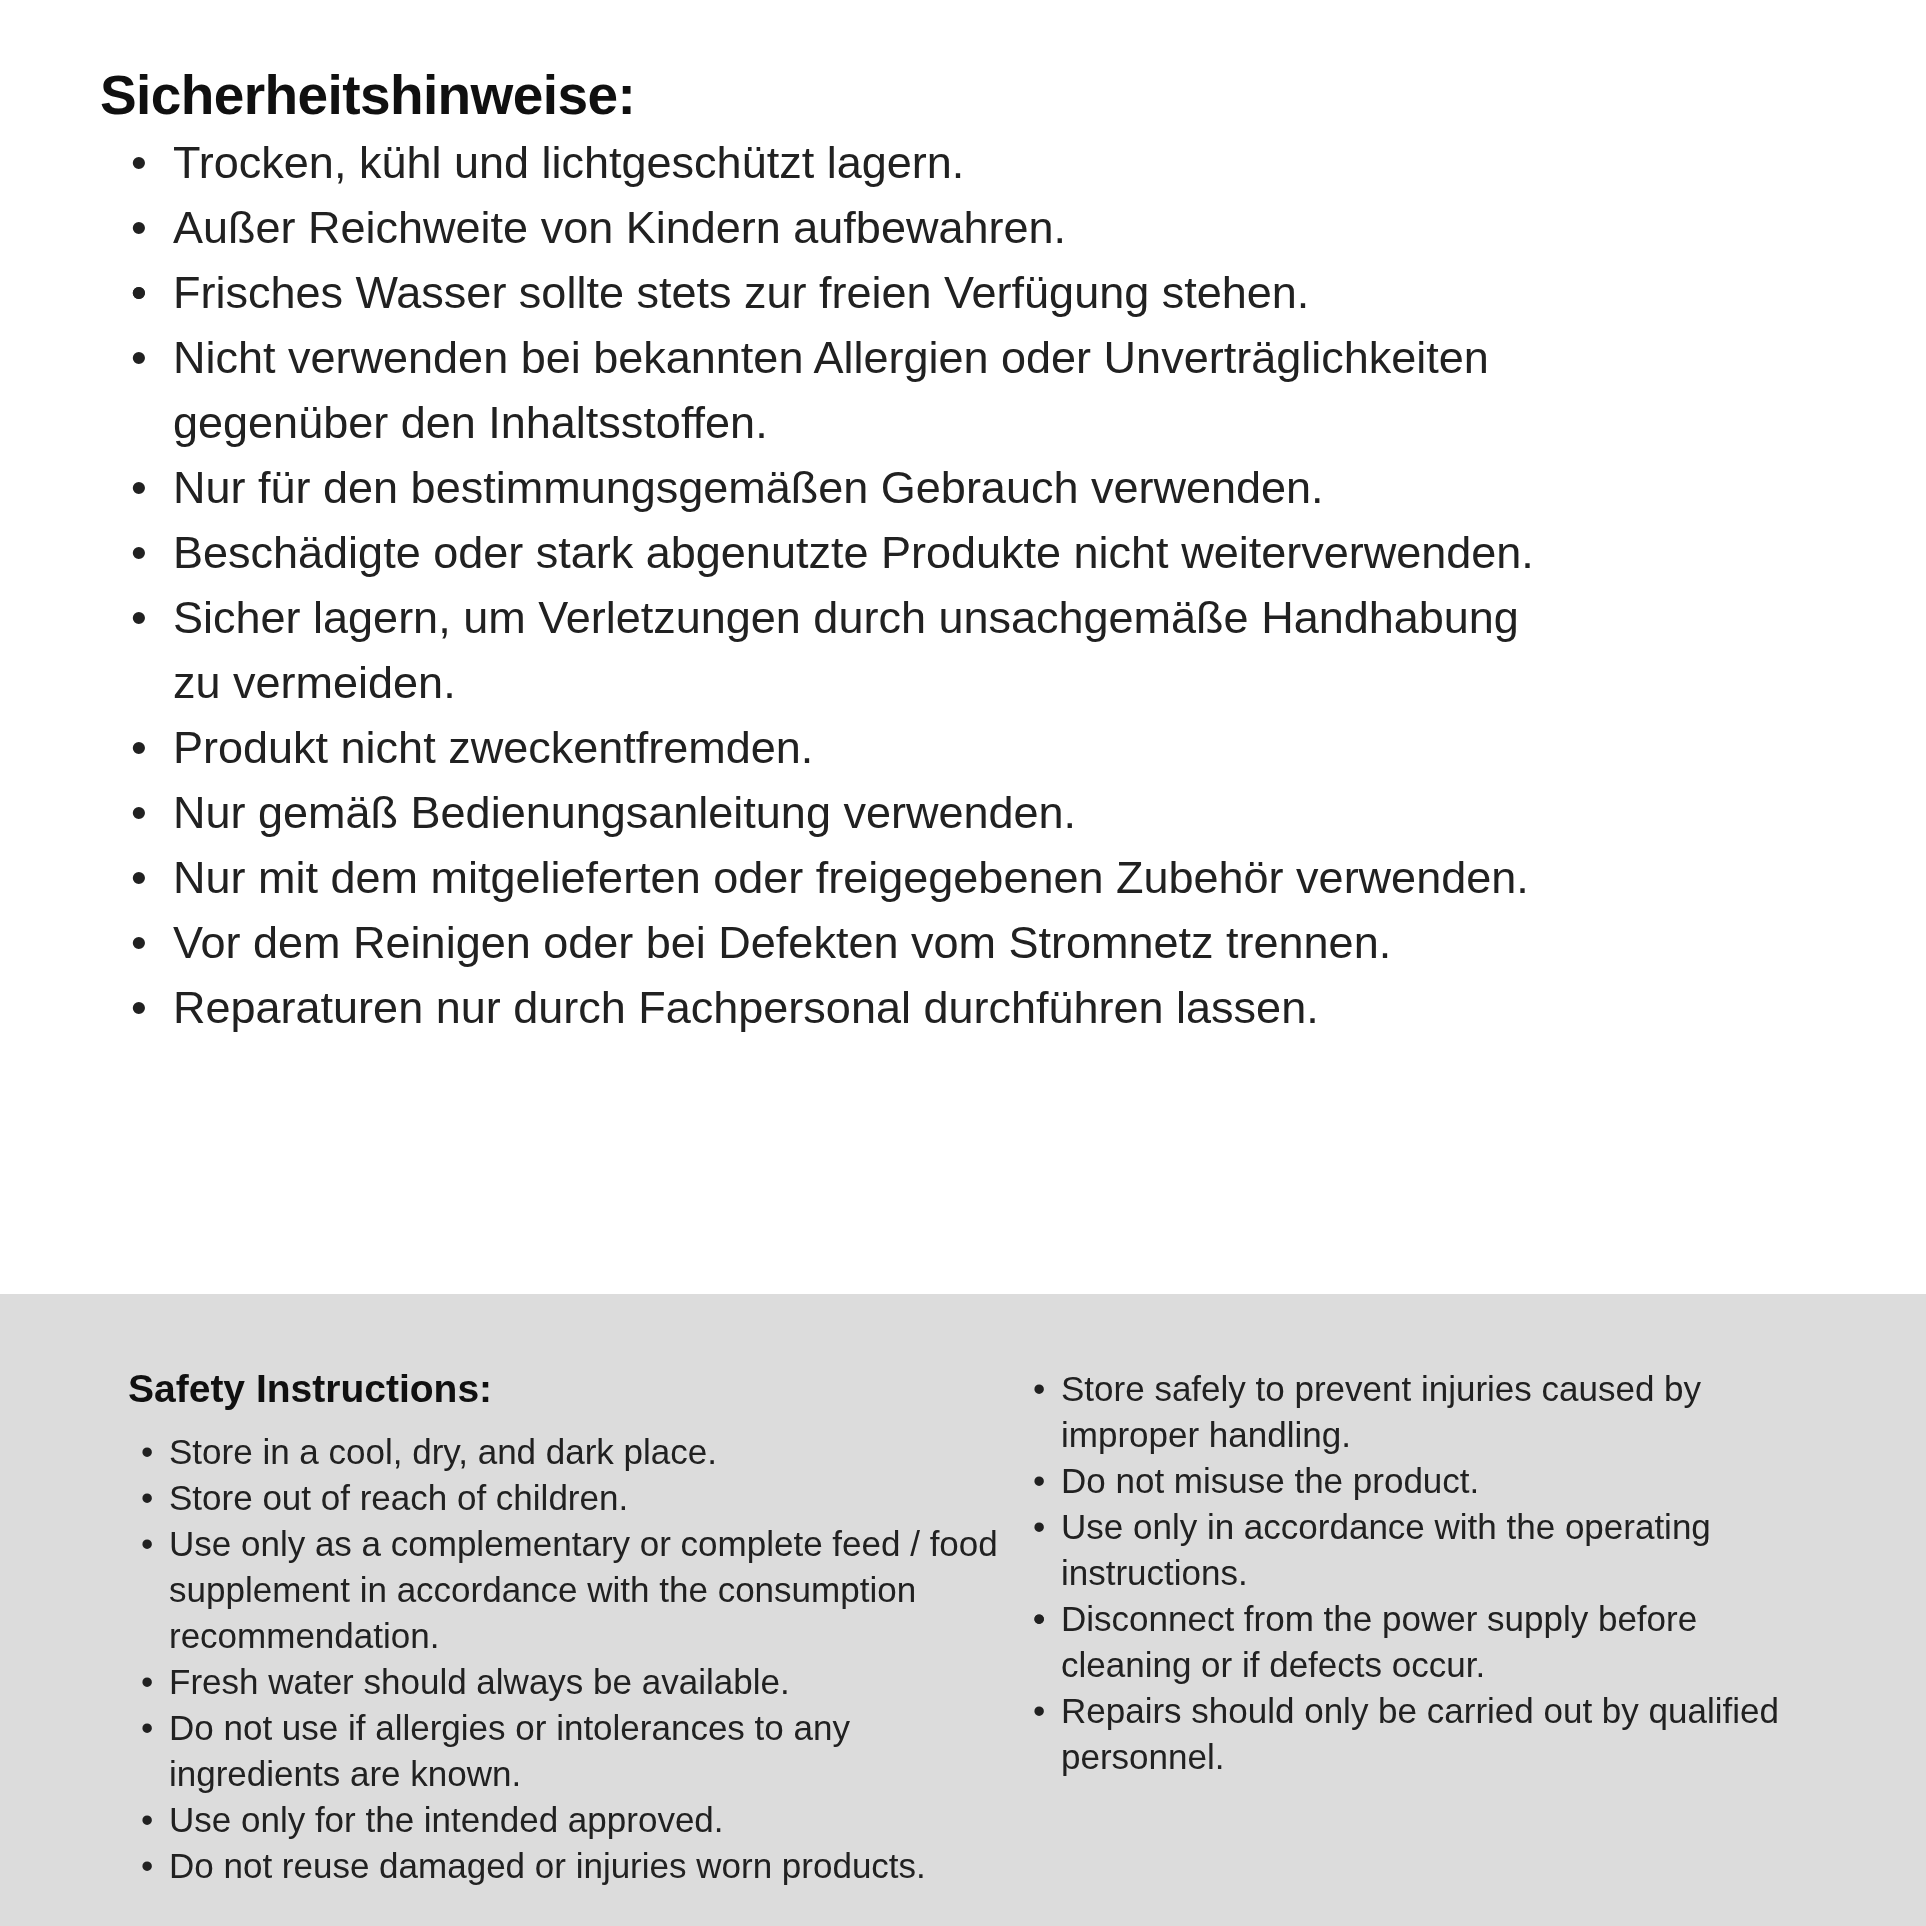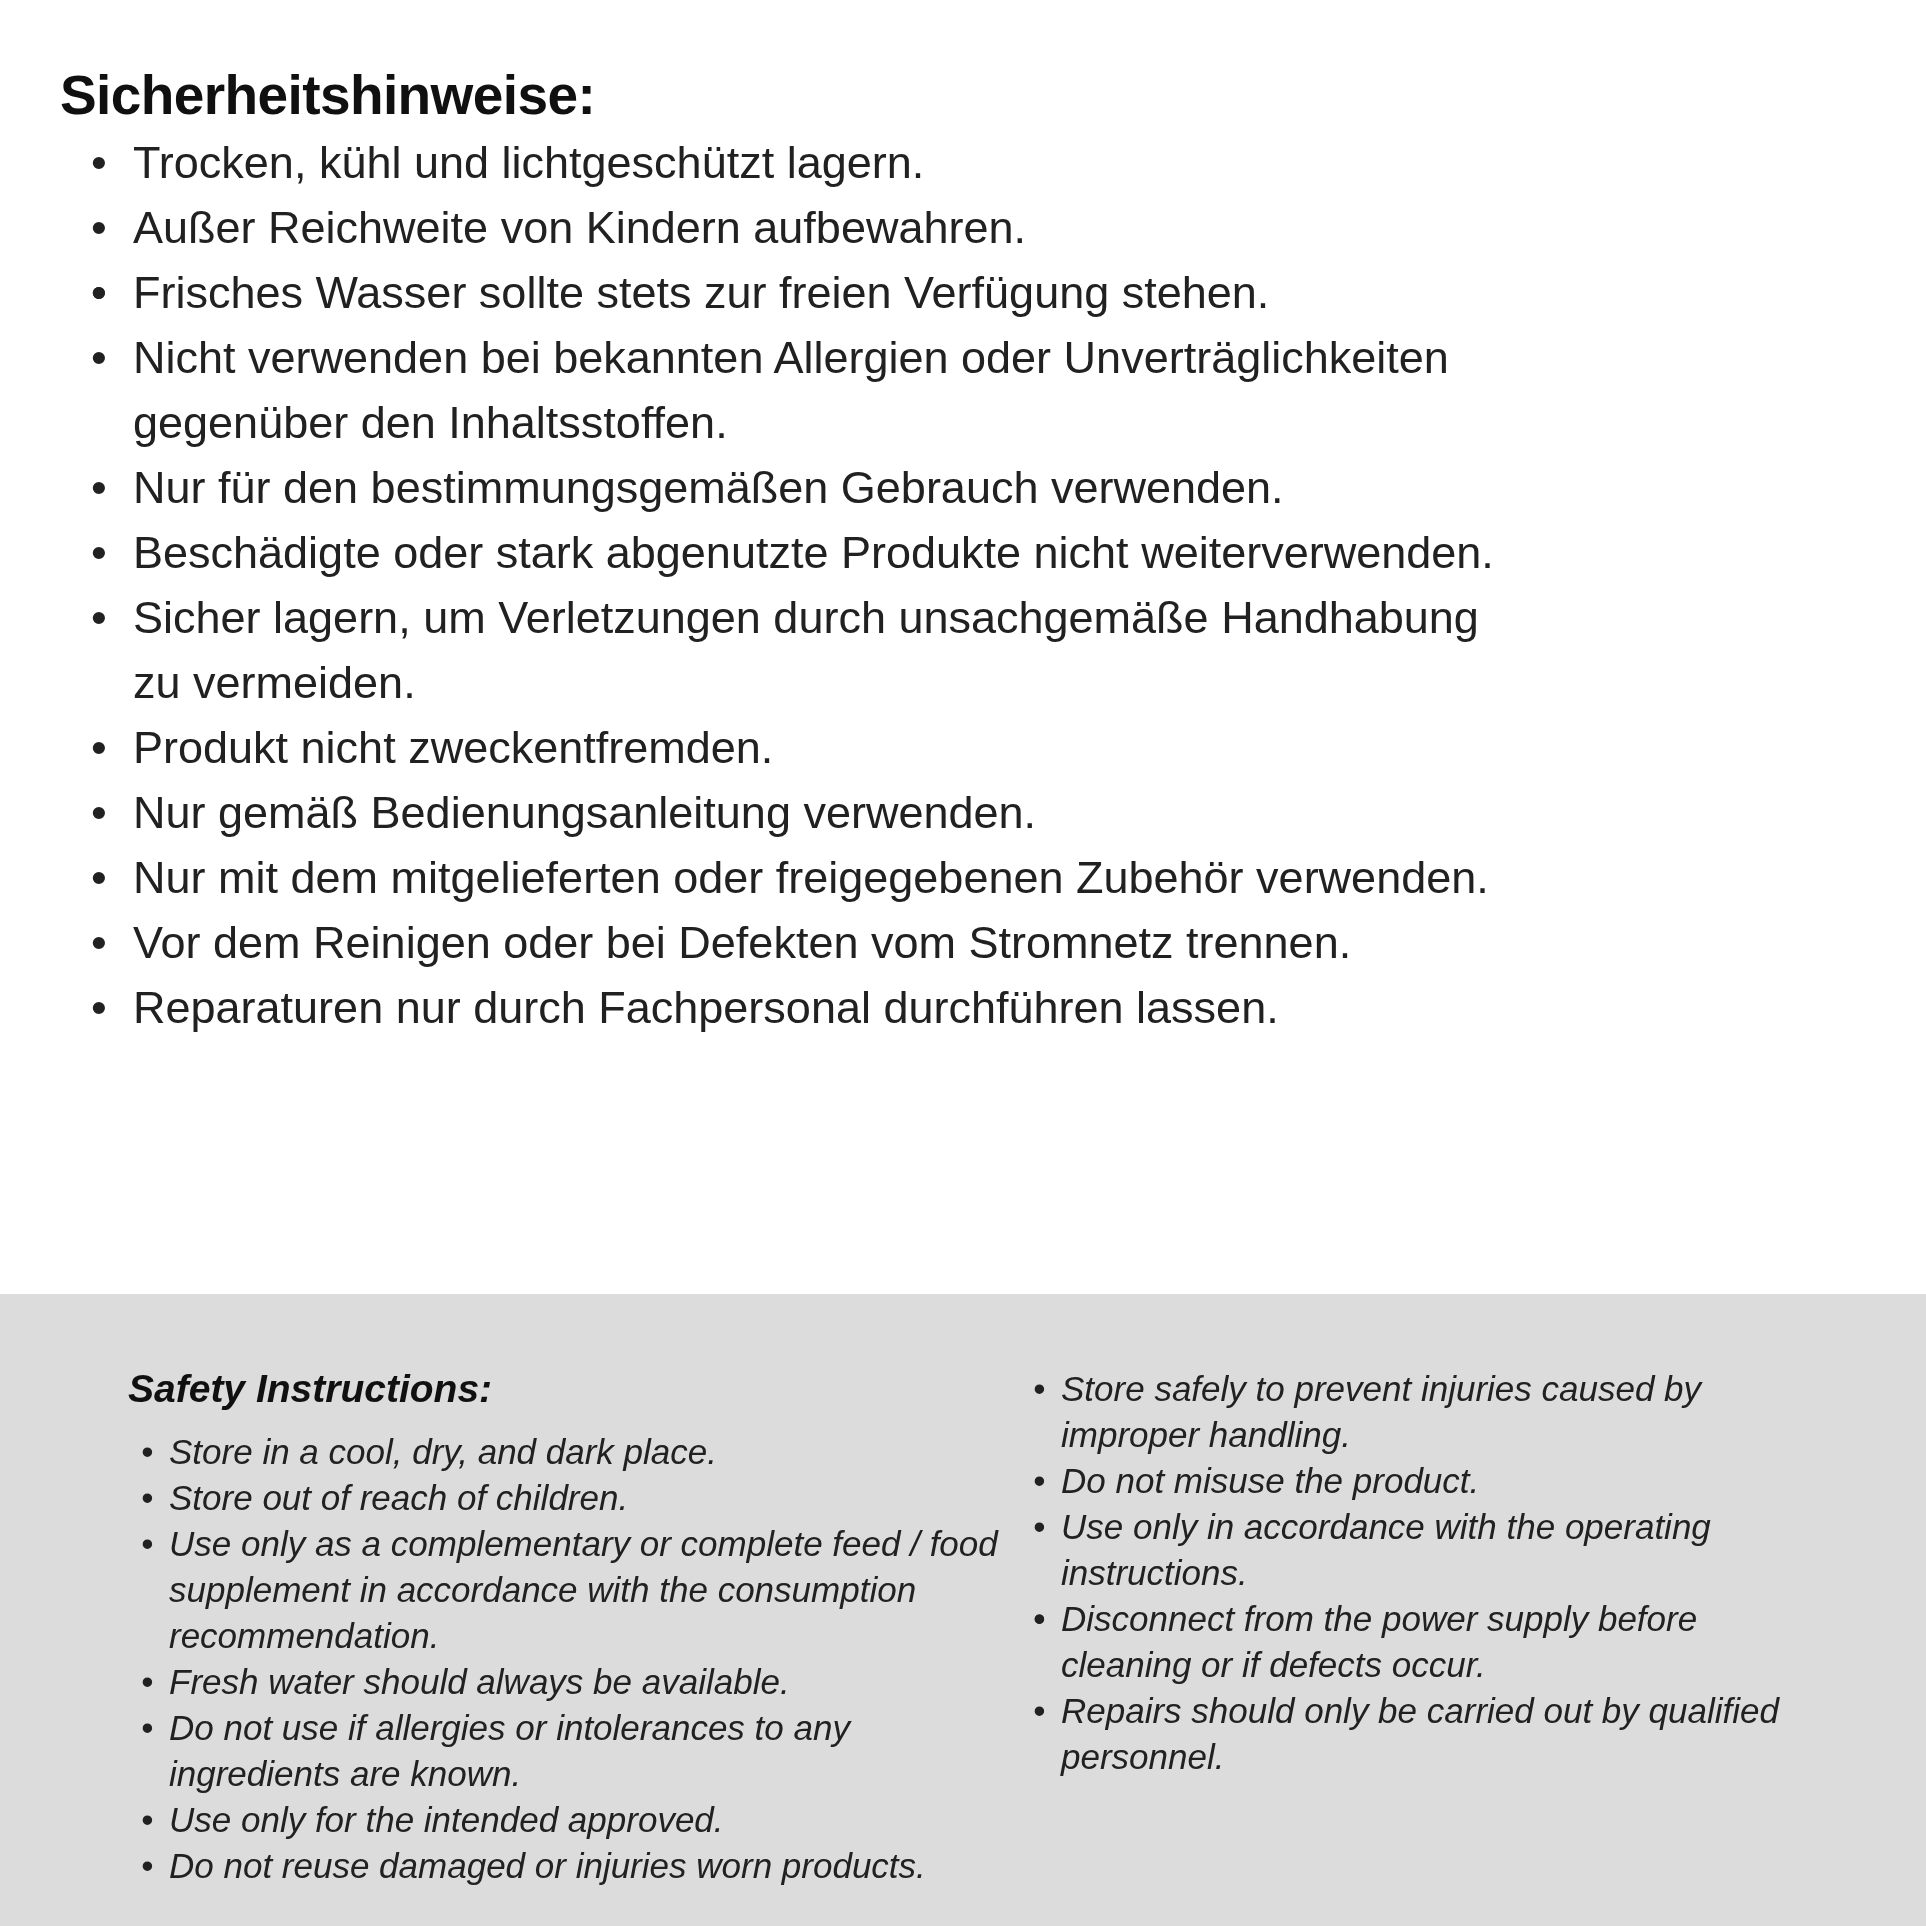--- a/index.html
+++ b/index.html
@@ -14,21 +14,21 @@
     width:1926px;height:1926px;overflow:hidden;
     background:var(--page_bg);
     color:var(--text_color);
     font-family:"Liberation Sans","DejaVu Sans",sans-serif;
   }
   .sheet{width:1926px;height:1926px;display:flex;flex-direction:column;}
 
   
   .section-de{
     height:1294px;
-    padding:61px 77px 0 60px;
+    padding:61px 77px 0 100px;
   }
   .section-de h1{
     margin:0;
     font-size:55px;
     line-height:1.25;
     font-weight:700;
     color:var(--heading_color);
     letter-spacing:-0.6px;
   }
   ul.safety-list{
@@ -46,21 +46,20 @@
   }
   .de-list li{padding-left:73px;}
   .de-list li .bullet{position:absolute;left:31px;top:0;}
 
   
   .section-en{
     height:632px;
     background:var(--panel_bg);
     display:flex;
     padding:72px 20px 0 128px;
-    font-style:italic;
   }
   .col-left{width:892px;flex:0 0 auto;}
   .col-right{width:809px;flex:0 0 auto;}
   .section-en h2{
     margin:0 0 18px 0;
     font-size:39px;
     line-height:45px;
     font-weight:700;
     color:var(--heading_color);
   }

